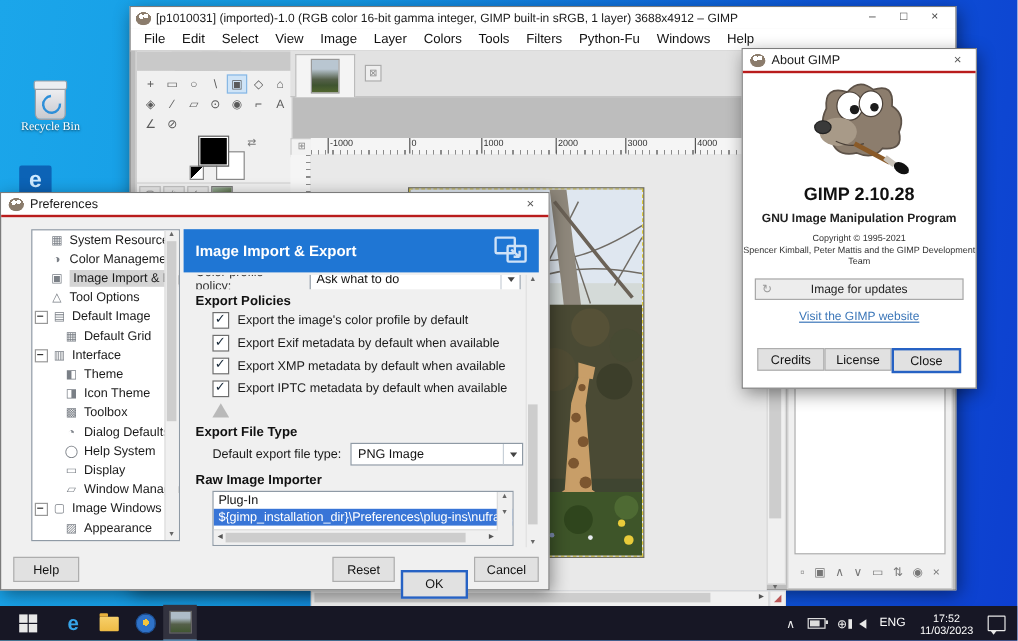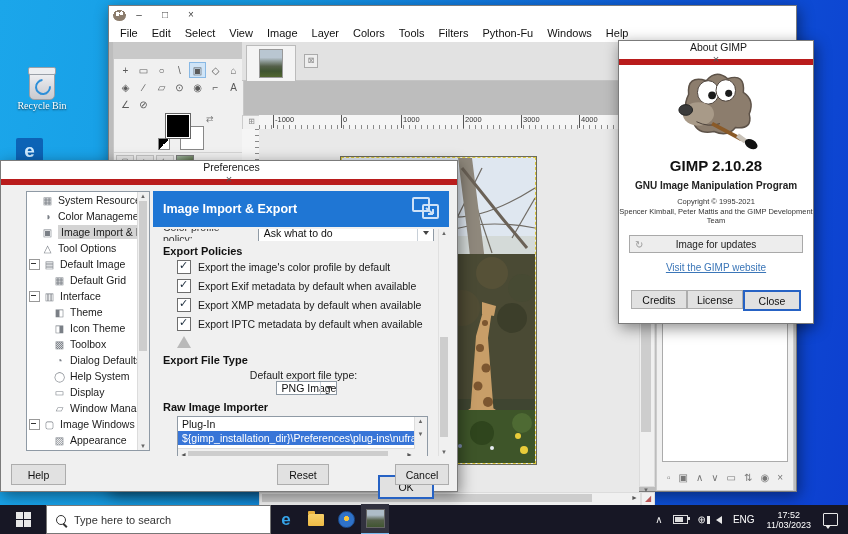--- a/index.html
+++ b/index.html
@@ -73,21 +73,21 @@
   .nav-corner{position:absolute;left:532px;top:450px;width:12px;height:12px;background:#f0f0f0;border:1px solid #dcdcdc;color:#b55;font-size:8px;line-height:11px;text-align:center;}
   .canvas-status{position:absolute;left:133px;top:463px;right:3px;bottom:3px;background:#f0f0f0;border-top:1px solid #d0d0d0;}
 
   .dock-right{position:absolute;left:547px;top:0;width:136px;bottom:0;background:#f0f0f0;border:1px solid #cccccc;}
   .dock-right .panel{position:absolute;left:5px;top:20px;right:5px;bottom:28px;background:#fff;border:1px solid #ababab;}
   .dock-right .small-thumb{position:absolute;left:61px;top:14px;width:22px;height:15px;background:linear-gradient(180deg,#9aa98f,#44523a 70%,#394d2c);border:1px solid #888;}
   .dock-btns{position:absolute;left:4px;bottom:4px;right:4px;height:18px;display:flex;gap:8px;align-items:center;justify-content:center;}
   .dock-btns span{font-size:10px;color:#777;}
 
   
-  .dlg-titlebar{height:18px;background:#fff;border-bottom:6px solid #b91c1c;display:flex;align-items:center;padding:0 6px;font-size:10.5px;color:#1a1a1a;flex-direction:column;}
+  .dlg-titlebar{height:18px;background:#fff;border-bottom:2px solid #b91c1c;display:flex;align-items:center;padding:0 6px;font-size:10.5px;color:#1a1a1a;}
   .dlg-titlebar .ttext{flex:1;margin-left:5px;}
   .closex{width:18px;text-align:center;color:#555;font-size:11px;}
 
   
   .prefs-tree{position:absolute;left:25px;top:30px;width:122px;height:258px;background:#fff;border:1px solid #8f9aa5;overflow:hidden;}
   .tree-scroll{position:absolute;right:0;top:0;width:11px;height:100%;background:#f0f0f0;border-left:1px solid #dcdcdc;}
   .tree-scroll .up,.tree-scroll .dn{position:absolute;left:0;width:10px;font-size:6px;color:#666;text-align:center;}
   .tree-scroll .up{top:1px;} .tree-scroll .dn{bottom:1px;}
   .tree-scroll .thumb{position:absolute;left:1px;top:9px;width:8px;height:150px;background:#cdcdcd;}
   .titem{height:16px;display:flex;align-items:center;font-size:10.5px;color:#1a1a1a;white-space:nowrap;}
@@ -108,21 +108,21 @@
   .clipped-inner{position:absolute;top:-8px;left:0;right:0;display:flex;align-items:center;gap:6px;font-size:10.5px;color:#333;}
   .combo{background:#fff;border:1px solid #8f9aa5;height:17px;display:flex;align-items:center;font-size:10.5px;color:#111;padding-left:5px;position:relative;}
   .combo .arrowbox{position:absolute;right:0;top:0;bottom:0;width:15px;border-left:1px solid #c8d0d8;display:flex;align-items:center;justify-content:center;}
   .tri-dn{width:0;height:0;border-left:3.5px solid transparent;border-right:3.5px solid transparent;border-top:4px solid #444;}
   .sect{font-size:11px;font-weight:bold;color:#111;margin:4px 0 3px 10px;}
   .cbrow{display:flex;align-items:center;margin:0 0 5px 24px;font-size:10.5px;color:#1a1a1a;}
   .cb{width:12px;height:12px;background:#fff;border:1px solid #6e6e6e;margin-right:7px;position:relative;flex:none;}
   .cb.checked:after{content:"✓";position:absolute;left:1px;top:-2px;font-size:11px;color:#1a2a3a;}
   .warnrow{display:flex;align-items:center;margin:2px 0 6px 24px;font-size:10.5px;font-style:italic;color:#333;}
   .warn-tri{width:0;height:0;border-left:7px solid transparent;border-right:7px solid transparent;border-bottom:12px solid #b9b9b9;margin-right:8px;position:relative;}
-  .fieldrow{display:flex;align-items:center;margin:2px 0 6px 24px;font-size:10.5px;color:#1a1a1a;flex-direction:column;}
+  .fieldrow{display:flex;align-items:center;margin:2px 0 6px 24px;font-size:10.5px;color:#1a1a1a;}
   .plugin-list{margin:2px 10px 0 24px;background:#fff;border:1px solid #8f9aa5;height:44px;position:relative;overflow:hidden;}
   .plugin-hdr{font-size:10.5px;color:#111;padding:1px 4px;}
   .plugin-row{font-size:10.5px;color:#fff;background:#3875d7;padding:1px 4px;white-space:nowrap;}
   .plugin-hscroll{position:absolute;left:0;bottom:0;right:12px;height:12px;background:#f0f0f0;border-top:1px solid #dcdcdc;}
   .plugin-hscroll .thumb{position:absolute;left:10px;top:2px;width:200px;height:8px;background:#cdcdcd;}
   .plugin-hscroll .lt{position:absolute;left:2px;top:2px;font-size:7px;color:#555;}
   .plugin-hscroll .rt{position:absolute;right:2px;top:2px;font-size:7px;color:#555;}
   .plugin-vscroll{position:absolute;right:0;top:0;bottom:0;width:12px;background:#f0f0f0;border-left:1px solid #dcdcdc;}
   .plugin-vscroll .up{position:absolute;top:1px;left:0;width:11px;text-align:center;font-size:6px;color:#666;}
   .plugin-vscroll .dn{position:absolute;top:14px;left:0;width:11px;text-align:center;font-size:6px;color:#666;}
@@ -179,20 +179,21 @@
     <div class="bin-body"></div>
     <div>Recycle Bin</div>
   </div>
   <div class="edge-tile">
     <span>e</span>
   </div>
 
   <div class="window" style="left:108px;top:5px;width:687px;height:485px;z-index:10;">
     <div class="titlebar">
       <div class="wilber-mini"></div>
+      <div class="ttext">[p1010031] (imported)-1.0 (RGB color 16-bit gamma integer, GIMP built-in sRGB, 1 layer) 3688x4912 – GIMP</div>
       <div class="winbtn">–</div>
       <div class="winbtn">□</div>
       <div class="winbtn">×</div>
     </div>
     <div class="menubar">
       <span>File</span>
       <span>Edit</span>
       <span>Select</span>
       <span>View</span>
       <span>Image</span>
@@ -537,21 +538,21 @@
       </div>
     </div>
     <div class="prefs-vscroll">
       <div class="up">▲</div>
       <div class="thumb"></div>
       <div class="dn">▼</div>
     </div>
 
     <div class="btn abs" style="left:10px;top:303px;width:53px;height:19px;">Help</div>
     <div class="btn abs" style="left:276px;top:303px;width:50px;height:19px;">Reset</div>
-    <div class="btn focus abs" style="left:333px;top:314px;width:52px;height:20px;margin-left:44px;">OK</div>
+    <div class="btn focus abs" style="left:333px;top:314px;width:52px;height:20px;">OK</div>
     <div class="btn abs" style="left:394px;top:303px;width:52px;height:19px;">Cancel</div>
   </div>
 
   <div class="window" style="left:618px;top:40px;width:194px;height:282px;z-index:30;background:#fff;">
     <div class="dlg-titlebar">
       <div class="wilber-mini"></div>
       <div class="ttext">About GIMP</div>
       <div class="closex">×</div>
     </div>
     <div class="about-center">
@@ -587,24 +588,20 @@
 
   <div class="taskbar">
     <div class="startbtn">
       <div class="winlogo">
           <i></i>
           <i></i>
           <i></i>
           <i></i>
         </div>
     </div>
-    <div class="searchbox">
-      <span class="mag"></span>
-      <span class="ph">Type here to search</span>
-    </div>
     <div class="tb-icon">
         <span class="tb-edge">e</span>
       </div>
     <div class="tb-icon">
         <span class="tb-folder"></span>
       </div>
     <div class="tb-icon">
         <span class="tb-globe"></span>
       </div>
     <div class="tb-gimp">

